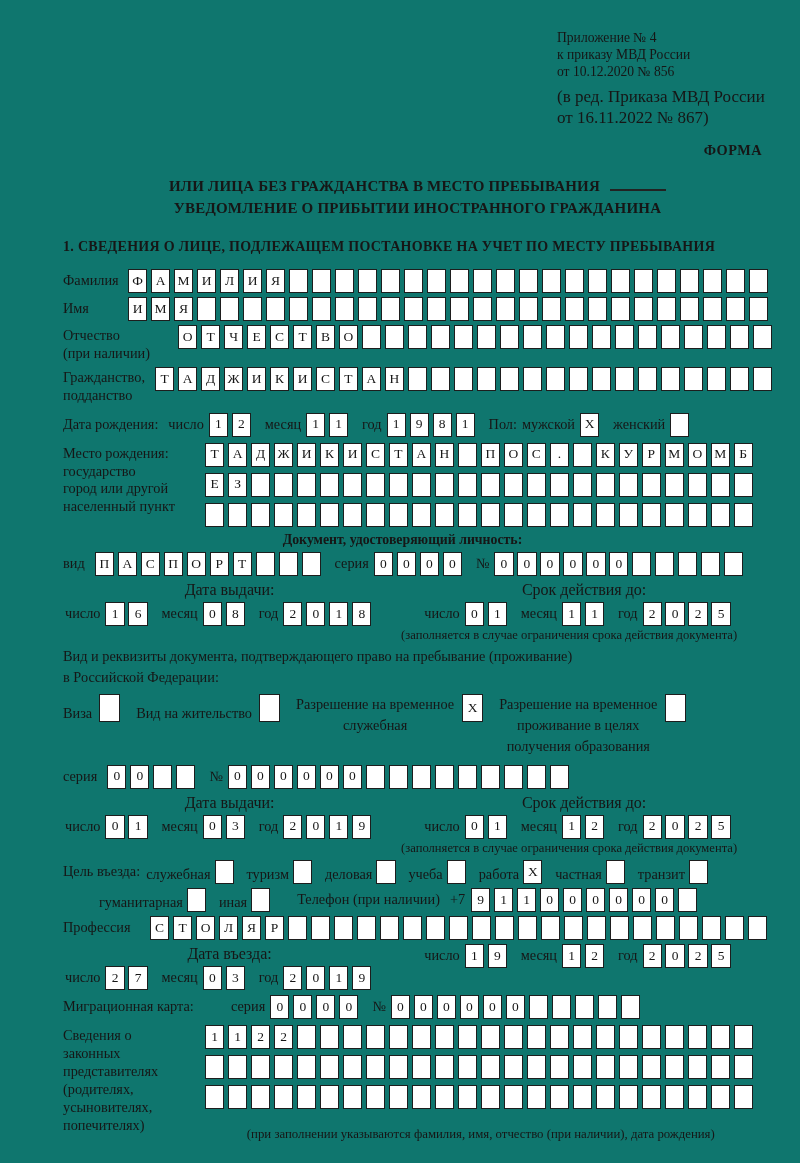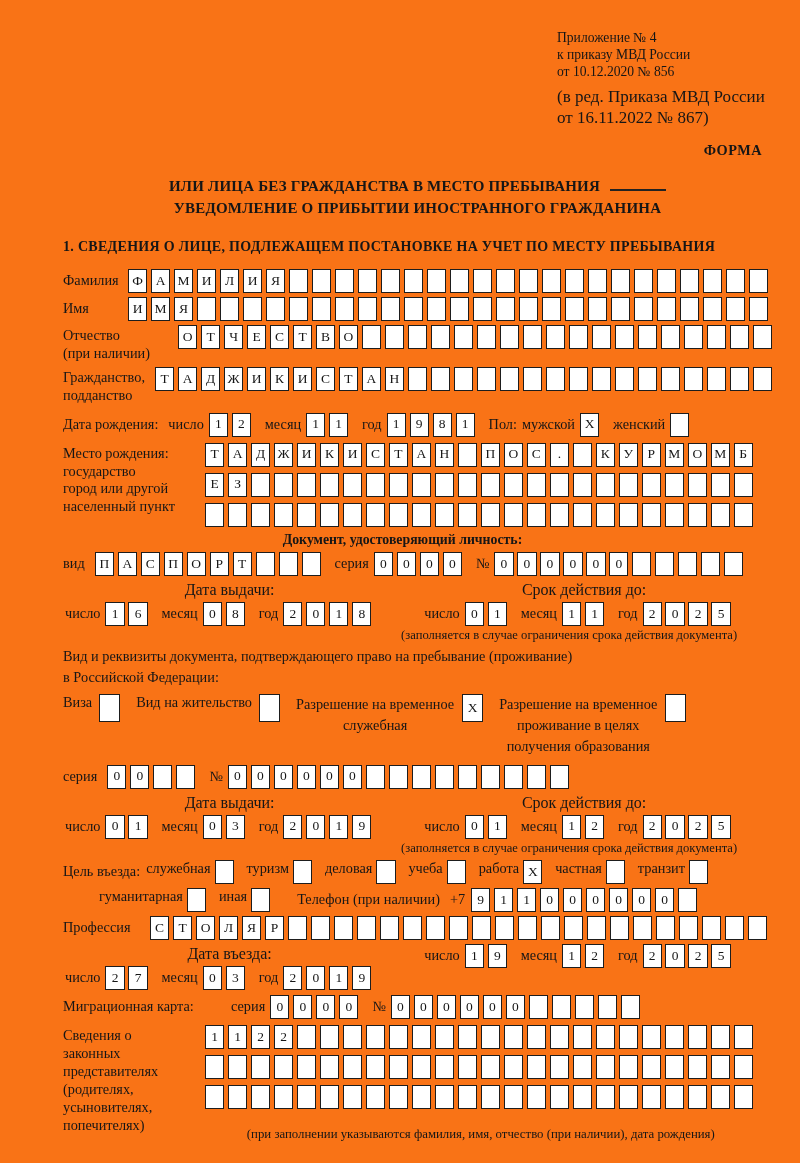--- a/index.html
+++ b/index.html
@@ -1,18 +1,18 @@
 <!DOCTYPE html>
 <html><head>
 <meta charset="utf-8">
 <style>
   * { box-sizing: border-box; }
   html, body { margin:0; padding:0; background:#ffffff; }
   .page{
-    width:800px; height:1163px; background:#f97316; color:#161616;
+    width:800px; height:1163px; background:#0f766e; color:#161616;
     font-family:"Liberation Serif","DejaVu Serif",serif; font-size:14.3px;
     padding:30px 28px 10px 63px; overflow:hidden; position:relative; line-height:1.25;
   }
   .hdr{ margin-left:494px; font-size:13.6px; }
   .hdr .grp2{ margin-top:5px; font-size:17px; }
   .forma{ font-weight:bold; text-align:right; padding-right:10px; margin-top:14px; letter-spacing:.5px; }
   .title{ text-align:center; font-weight:bold; font-size:15px; margin-top:16px; line-height:1.45; letter-spacing:.2px; }
   .uline{ display:inline-block; width:56px; border-bottom:2px solid #222; margin-left:10px; }
   .sec1{ font-weight:bold; margin-top:18px; margin-bottom:14px; font-size:14px; letter-spacing:.3px; }
   .frow{ display:flex; align-items:center; margin-bottom:4px; }
@@ -37,21 +37,21 @@
   .datecol.right{ width:53%; }
   .datehead{ text-align:center; margin-bottom:2px; font-size:16px; }
   .datecol .frow{ justify-content:flex-start; margin-bottom:1px; }
   .datecol.left .frow{ padding-left:2px; }
   .datecol.right .frow{ padding-left:28px; }
   .datenote{ font-size:12.6px; white-space:nowrap; margin-left:-30px; text-align:center; margin-top:2px; }
   .para{ margin-bottom:3px; }
   .mb8{ margin-bottom:8px; }
   .chkrow{ display:flex; align-items:flex-start; margin-bottom:8px; }
   .chkrow .cb{ width:21px; height:28px; margin-right:0; }
-  .opt{ display:flex; align-items:flex-start; margin-right:16px; }
+  .opt{ display:flex; align-items:flex-end; margin-right:16px; }
   .opt.multi{ align-items:flex-start; }
   .optlbl{ margin-right:7px; }
   .optlines{ display:flex; flex-direction:column; text-align:center; margin-right:8px; line-height:1.45; }
   .purp .opt{ margin-right:9px; }
   .purp .optlbl{ margin-right:4px; }
   .indent{ margin-left:36px; }
   .phonelbl{ margin:0 10px 0 14px; }
   .prefix{ margin-right:6px; }
   .repnote{ font-size:12.8px; text-align:center; margin:3px 0 0 95px; white-space:nowrap; }
   .mr10{ margin-right:10px;text-align:right; }

